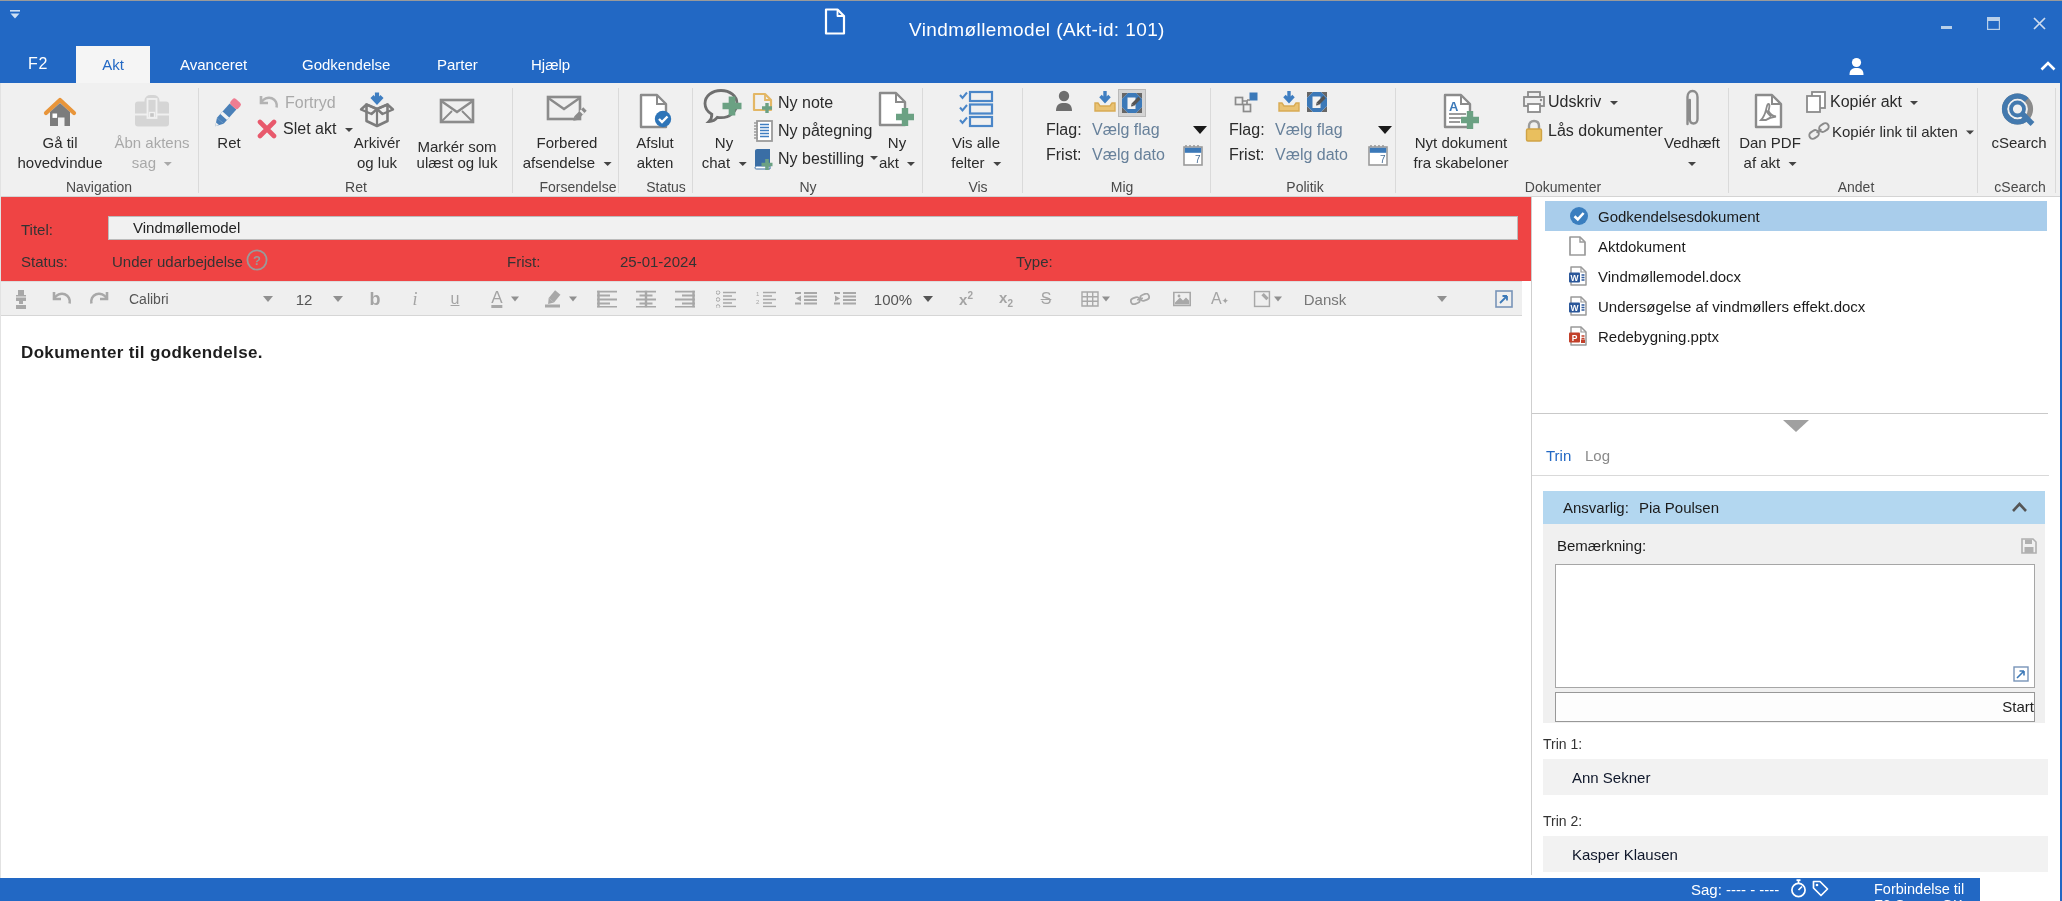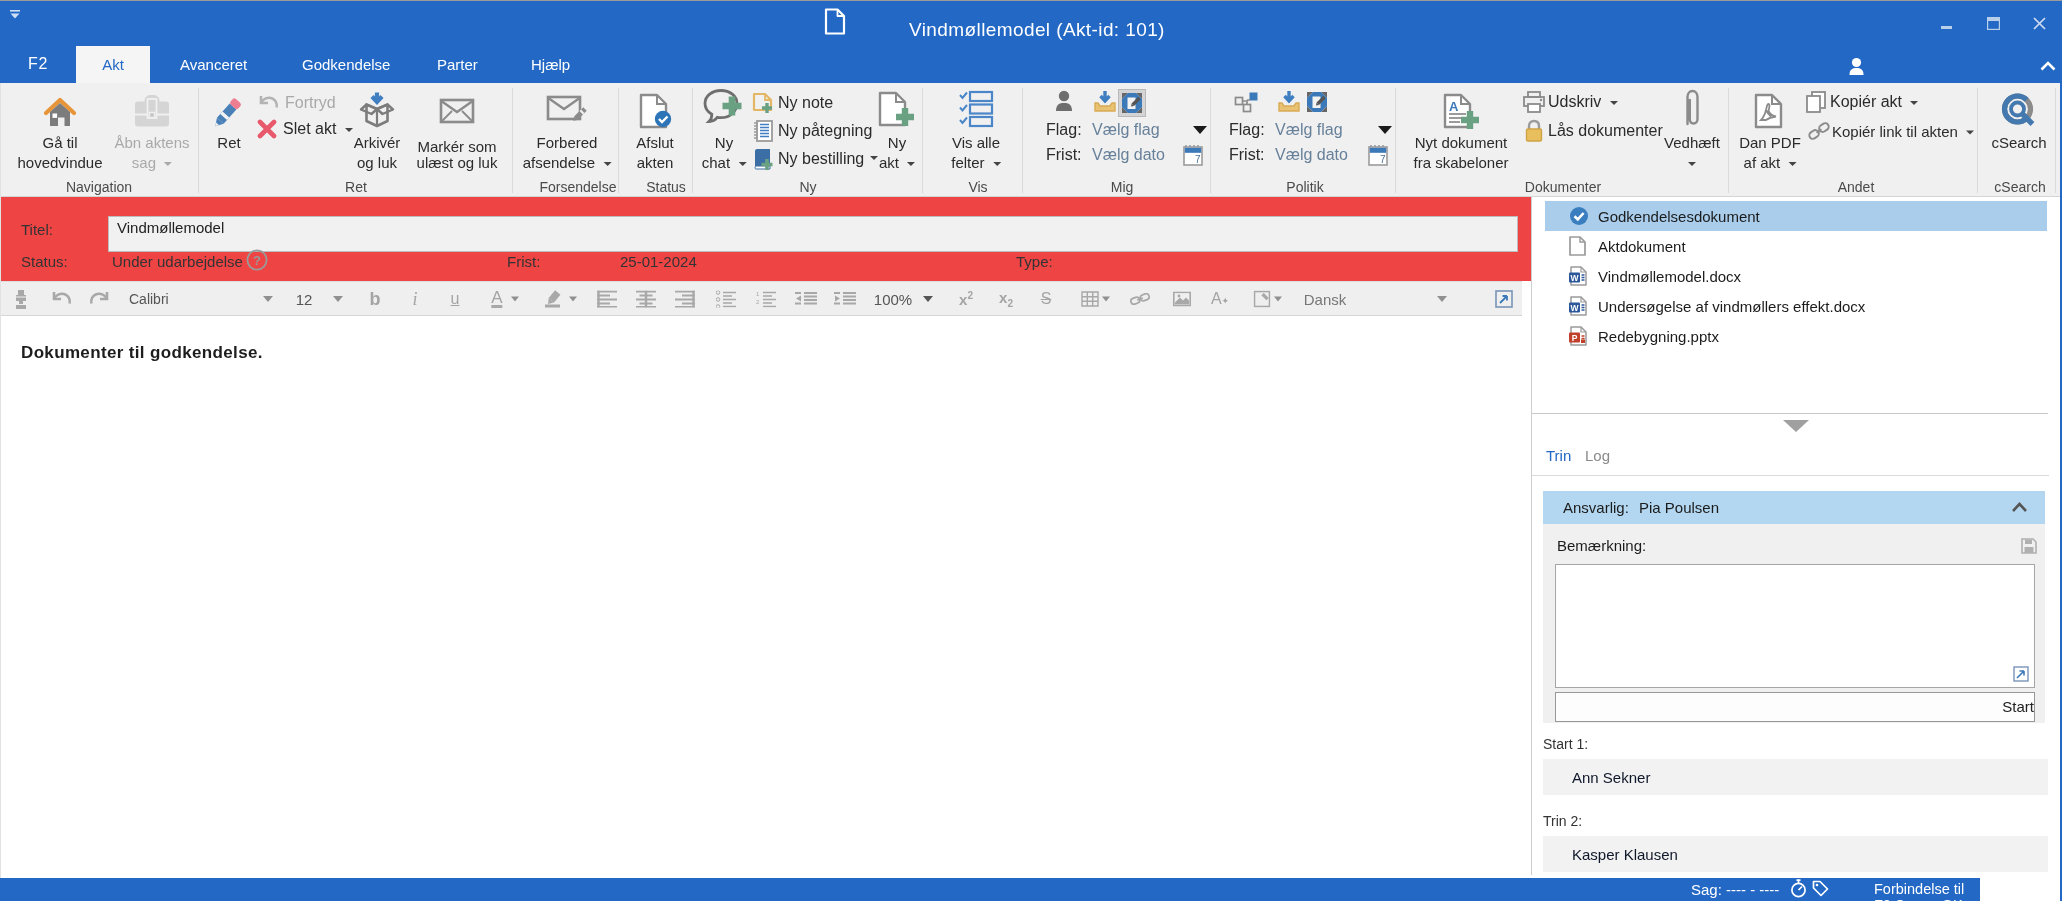--- a/index.html
+++ b/index.html
@@ -16,21 +16,21 @@
   .rsep { position:absolute; width:1px; background:#dadada; top:5px; height:105px; }
   .glabel { position:absolute; top:96px; font-size:14px; color:#4a4a4a; text-align:center; transform:translateX(-50%); white-space:nowrap; }
   .blabel { position:absolute; font-size:15px; color:#2b2b2b; text-align:center; transform:translate(-50%,-50%); white-space:nowrap; line-height:20px; }
   .slabel { position:absolute; font-size:15px; color:#2b2b2b; transform:translateY(-50%); white-space:nowrap; }
   .dis { color:#a9a9a9; }
   .caret { display:inline-block; width:0; height:0; border-left:4px solid transparent; border-right:4px solid transparent; border-top:4px solid #444; vertical-align:middle; margin-left:4px; }
   .icon { position:absolute; transform:translate(-50%,-50%); }
   
   #meta { left:0; top:197px; width:1531px; height:84px; background:#ef4444; }
   .mlabel { position:absolute; font-size:15px; color:#333; transform:translateY(-50%); white-space:nowrap; }
-  #titelinput { left:108px; top:19px; width:1410px; height:36px; background:#f1f1f1; border:1px solid #bcbcbc; font-size:15px; color:#222; line-height:22px; padding-left:8px; }
+  #titelinput { left:108px; top:19px; width:1410px; height:24px; background:#f1f1f1; border:1px solid #bcbcbc; font-size:15px; color:#222; line-height:22px; padding-left:24px; }
   
   #edbar { left:0; top:281px; width:1522px; height:35px; background:#efefef; border-top:1px solid #dddddd; border-bottom:1px solid #d6d6d6; }
   .et { position:absolute; transform:translate(-50%,-50%); top:17px; color:#a4a4a4; font-size:16px; }
   
   #content { left:0; top:317px; width:1522px; height:558px; background:#fff; }
   
   #rdivider { left:1531px; top:197px; width:1px; height:678px; background:#cfcfcf; }
   .docrow { position:absolute; left:13px; width:502px; height:30px; font-size:15px; color:#1b1b1b; }
   .docrow .txt { position:absolute; left:53px; top:50%; transform:translateY(-50%); }
   .docicon { position:absolute; left:24px; top:50%; transform:translateY(-50%); }
@@ -161,21 +161,21 @@
     <rect x="3.5" y="9" width="9" height="6" fill="#b0b0b0"></rect>
   </svg>
 </div>
 <div class="abs" id="bemtext">
   <svg class="abs" style="right:5px;bottom:5px;position:absolute;" width="16" height="16" viewBox="0 0 16 16">
       <rect x="1" y="1" width="14" height="14" fill="none" stroke="#7894b8" stroke-width="1.4"></rect>
       <path d="M4 12 L11 5 M11 5 H6.5 M11 5 V9.5" stroke="#3c79b8" stroke-width="1.6" fill="none"></path>
     </svg>
 </div>
 <div class="abs" id="startbtn">Start</div>
-<div class="trinlabel" style="top:744px;">Start 1:</div>
+<div class="trinlabel" style="top:744px;">Trin 1:</div>
 <div class="trinfield" style="top:759px;">
     <span>Ann Sekner</span>
   </div>
 <div class="trinlabel" style="top:821px;">Trin 2:</div>
 <div class="trinfield" style="top:836px;">
     <span>Kasper Klausen</span>
   </div>
 <div class="abs" id="meta">
   <div class="mlabel" style="left:21px;top:32px">Titel:</div>
   <div class="abs" id="titelinput">Vindmøllemodel</div>

